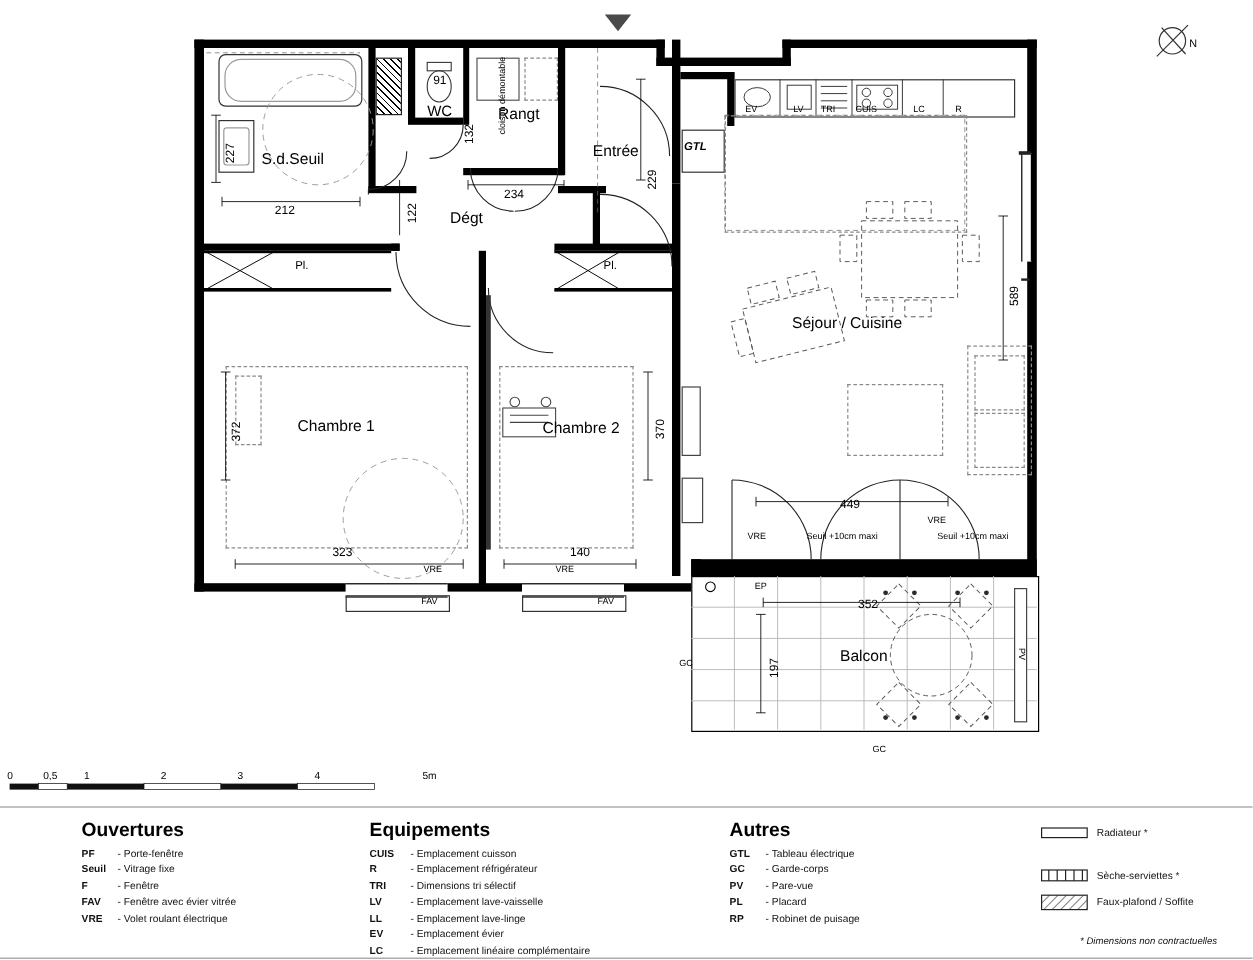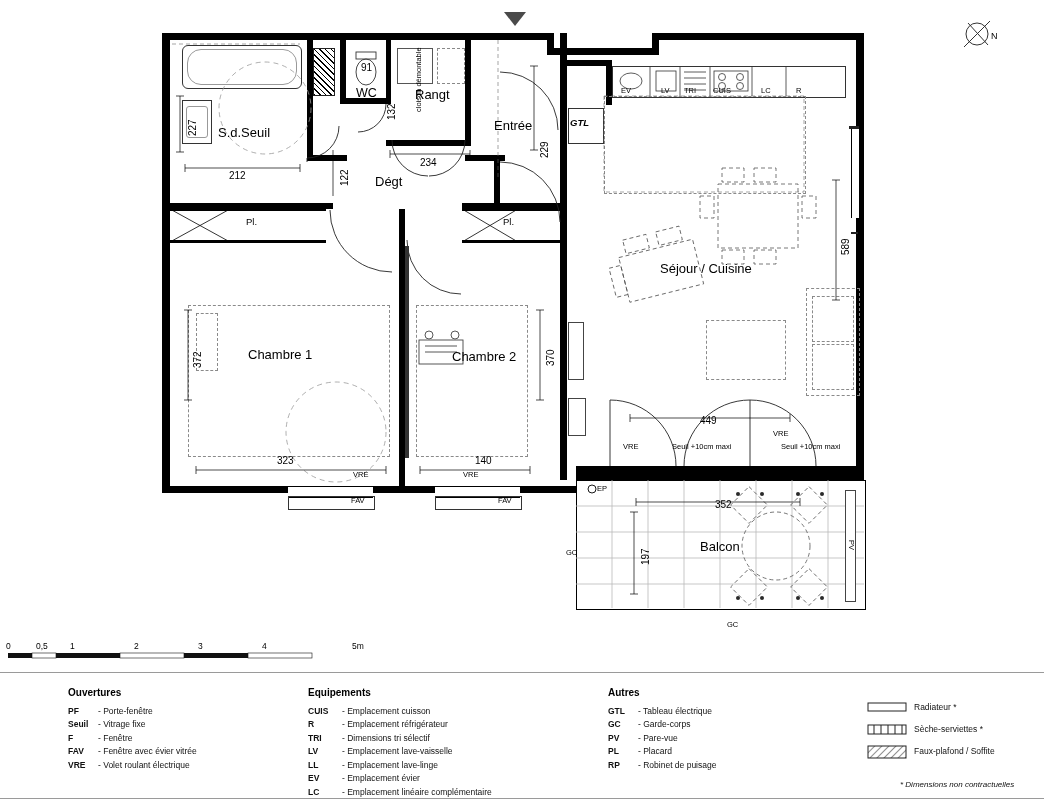--- a/index.html
+++ b/index.html
@@ -35,21 +35,21 @@
   
   .hatch{
     background-image:repeating-linear-gradient(45deg,#000 0 1px,transparent 1px 4px);
   }
 
   
   .legend{position:absolute;left:0;top:672px;width:1044px;height:128px;}
   .legend-sep{position:absolute;left:0;top:0;width:1044px;height:1px;background:#9a9a9a;}
   .legend-sep2{position:absolute;left:0;top:126px;width:1044px;height:1px;background:#9a9a9a;}
   .lg-col{position:absolute;font-size:8.5px;color:#111;line-height:13.5px;}
-  .lg-title{font-weight:bold;font-size:10px;margin-bottom:5px;display:block;color:#000;}
+  .lg-title{font-weight:bold;font-size:16px;margin-bottom:5px;display:block;color:#000;}
   .lg-row{display:block;white-space:nowrap;}
   .lg-key{font-weight:bold;display:inline-block;min-width:30px;}
   .lg-key.wide{min-width:34px;}
 
   .sym-row{position:absolute;font-size:8.5px;color:#111;}
   .sym-box{display:inline-block;vertical-align:middle;margin-right:8px;}
   .note{position:absolute;font-size:8px;font-style:italic;color:#111;}
 
   
   .scalebar{position:absolute;left:8px;top:645px;}
@@ -363,21 +363,21 @@
 
   <div class="lbl small" style="left:246px;top:216px;">Pl.</div>
   <div class="lbl small" style="left:503px;top:216px;">Pl.</div>
   <div class="lbl small ital" style="left:570px;top:117px;">GTL</div>
   <div class="lbl tiny" style="left:621px;top:86px;">EV</div>
   <div class="lbl tiny" style="left:661px;top:86px;">LV</div>
   <div class="lbl tiny" style="left:684px;top:86px;">TRI</div>
   <div class="lbl tiny" style="left:713px;top:86px;">CUIS</div>
   <div class="lbl tiny" style="left:761px;top:86px;">LC</div>
   <div class="lbl tiny" style="left:796px;top:86px;">R</div>
-  <div class="lbl tiny" style="left:597px;top:484px;">EP</div>
+  <div class="lbl tiny" style="left:597px;top:484px;padding-left:32px;">EP</div>
   <div class="lbl tiny" style="left:566px;top:548px;">GC</div>
   <div class="lbl tiny" style="left:727px;top:620px;">GC</div>
   <div class="lbl tiny rot90b" style="left:856px;top:540px;">PV</div>
   <div class="lbl tiny" style="left:351px;top:496px;">FAV</div>
   <div class="lbl tiny" style="left:498px;top:496px;">FAV</div>
   <div class="lbl tiny" style="left:353px;top:470px;">VRE</div>
   <div class="lbl tiny" style="left:463px;top:470px;">VRE</div>
   <div class="lbl tiny" style="left:623px;top:442px;">VRE</div>
   <div class="lbl tiny" style="left:773px;top:429px;">VRE</div>
   <div class="lbl tiny" style="left:720px;top:468px;">PF</div>
@@ -447,21 +447,21 @@
 
   <div class="lg-col" style="left:608px;top:14px;">
     <span class="lg-title">Autres</span>
     <span class="lg-row"><span class="lg-key">GTL</span><span>- Tableau électrique</span></span>
     <span class="lg-row"><span class="lg-key">GC</span><span>- Garde-corps</span></span>
     <span class="lg-row"><span class="lg-key">PV</span><span>- Pare-vue</span></span>
     <span class="lg-row"><span class="lg-key">PL</span><span>- Placard</span></span>
     <span class="lg-row"><span class="lg-key">RP</span><span>- Robinet de puisage</span></span>
   </div>
 
-  <div class="sym-row" style="left:868px;top:30px;">
+  <div class="sym-row" style="left:868px;top:17px;">
     <span class="sym-box">
       <svg width="38" height="11">
           <rect x="0" y="1" width="38" height="8" fill="#fff" stroke="#222" stroke-width="1"></rect>
         </svg>
     </span><span>Radiateur *</span>
   </div>
   <div class="sym-row" style="left:868px;top:52px;">
     <span class="sym-box">
       <svg width="38" height="12">
         <rect x="0" y="1" width="38" height="9" fill="#fff" stroke="#222" stroke-width="1"></rect>

